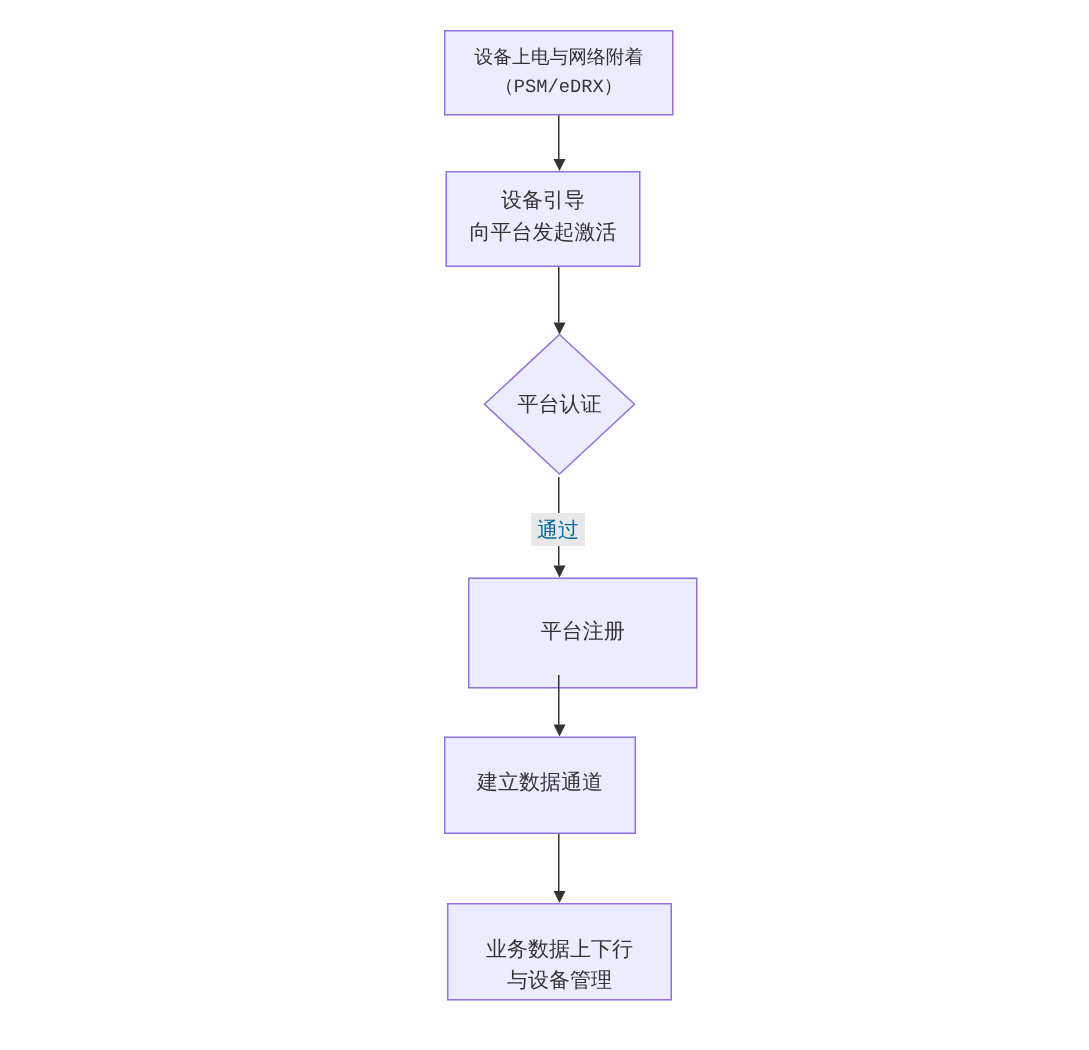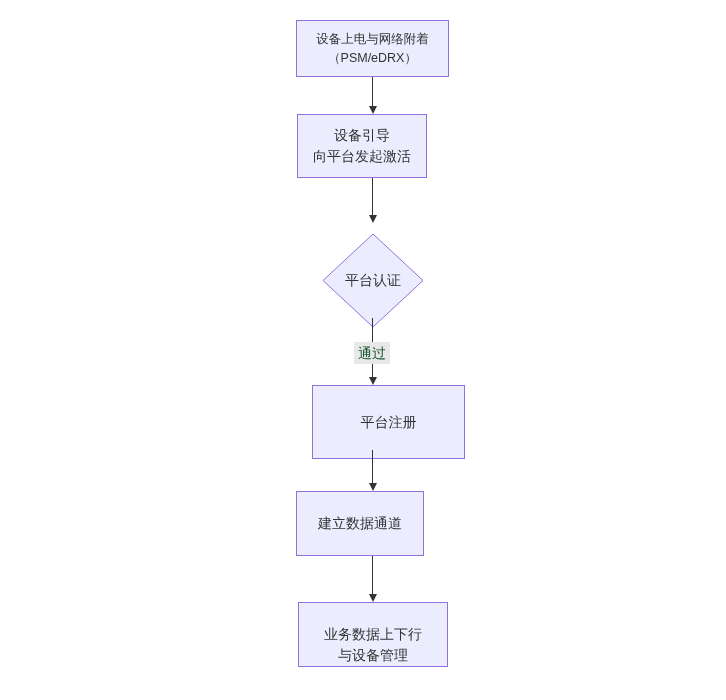--- a/index.html
+++ b/index.html
@@ -21,30 +21,31 @@
     background: #ECECFF;
     border: 1px solid #9370DB;
     color: #333333;
     display: flex;
     flex-direction: column;
     align-items: center;
     justify-content: center;
     text-align: center;
     font-size: 14px;
     line-height: 21px;
+    font-family: Liberation Mono, monospace;
   }
   .node-rect.small-font {
     font-size: 12.5px;
     line-height: 19px;
   }
   .node-line { white-space: nowrap; }
   .node-diamond {
     position: absolute;
     left: 322px;
-    top: 233px;
+    top: 222px;
     width: 102px;
     height: 95px;
   }
   .node-diamond svg { display: block; width: 102px; height: 95px; }
   .diamond-label {
     position: absolute;
     inset: 0;
     display: flex;
     align-items: center;
     justify-content: center;
@@ -69,21 +70,21 @@
     border-left: 4.5px solid transparent;
     border-right: 4.5px solid transparent;
     border-top: 8px solid #333333;
   }
   .edge-label-box {
     position: absolute;
     top: 342px;
     left: 372px;
     transform: translateX(-50%);
     background: #e8e8e8;
-    color: #14532d;
+    color: #0369a1;
     font-size: 14px;
     line-height: 18px;
     padding: 2px 4px;
     z-index: 2;
     white-space: nowrap;
   }
 </style>
 </head>
 <body>
 

